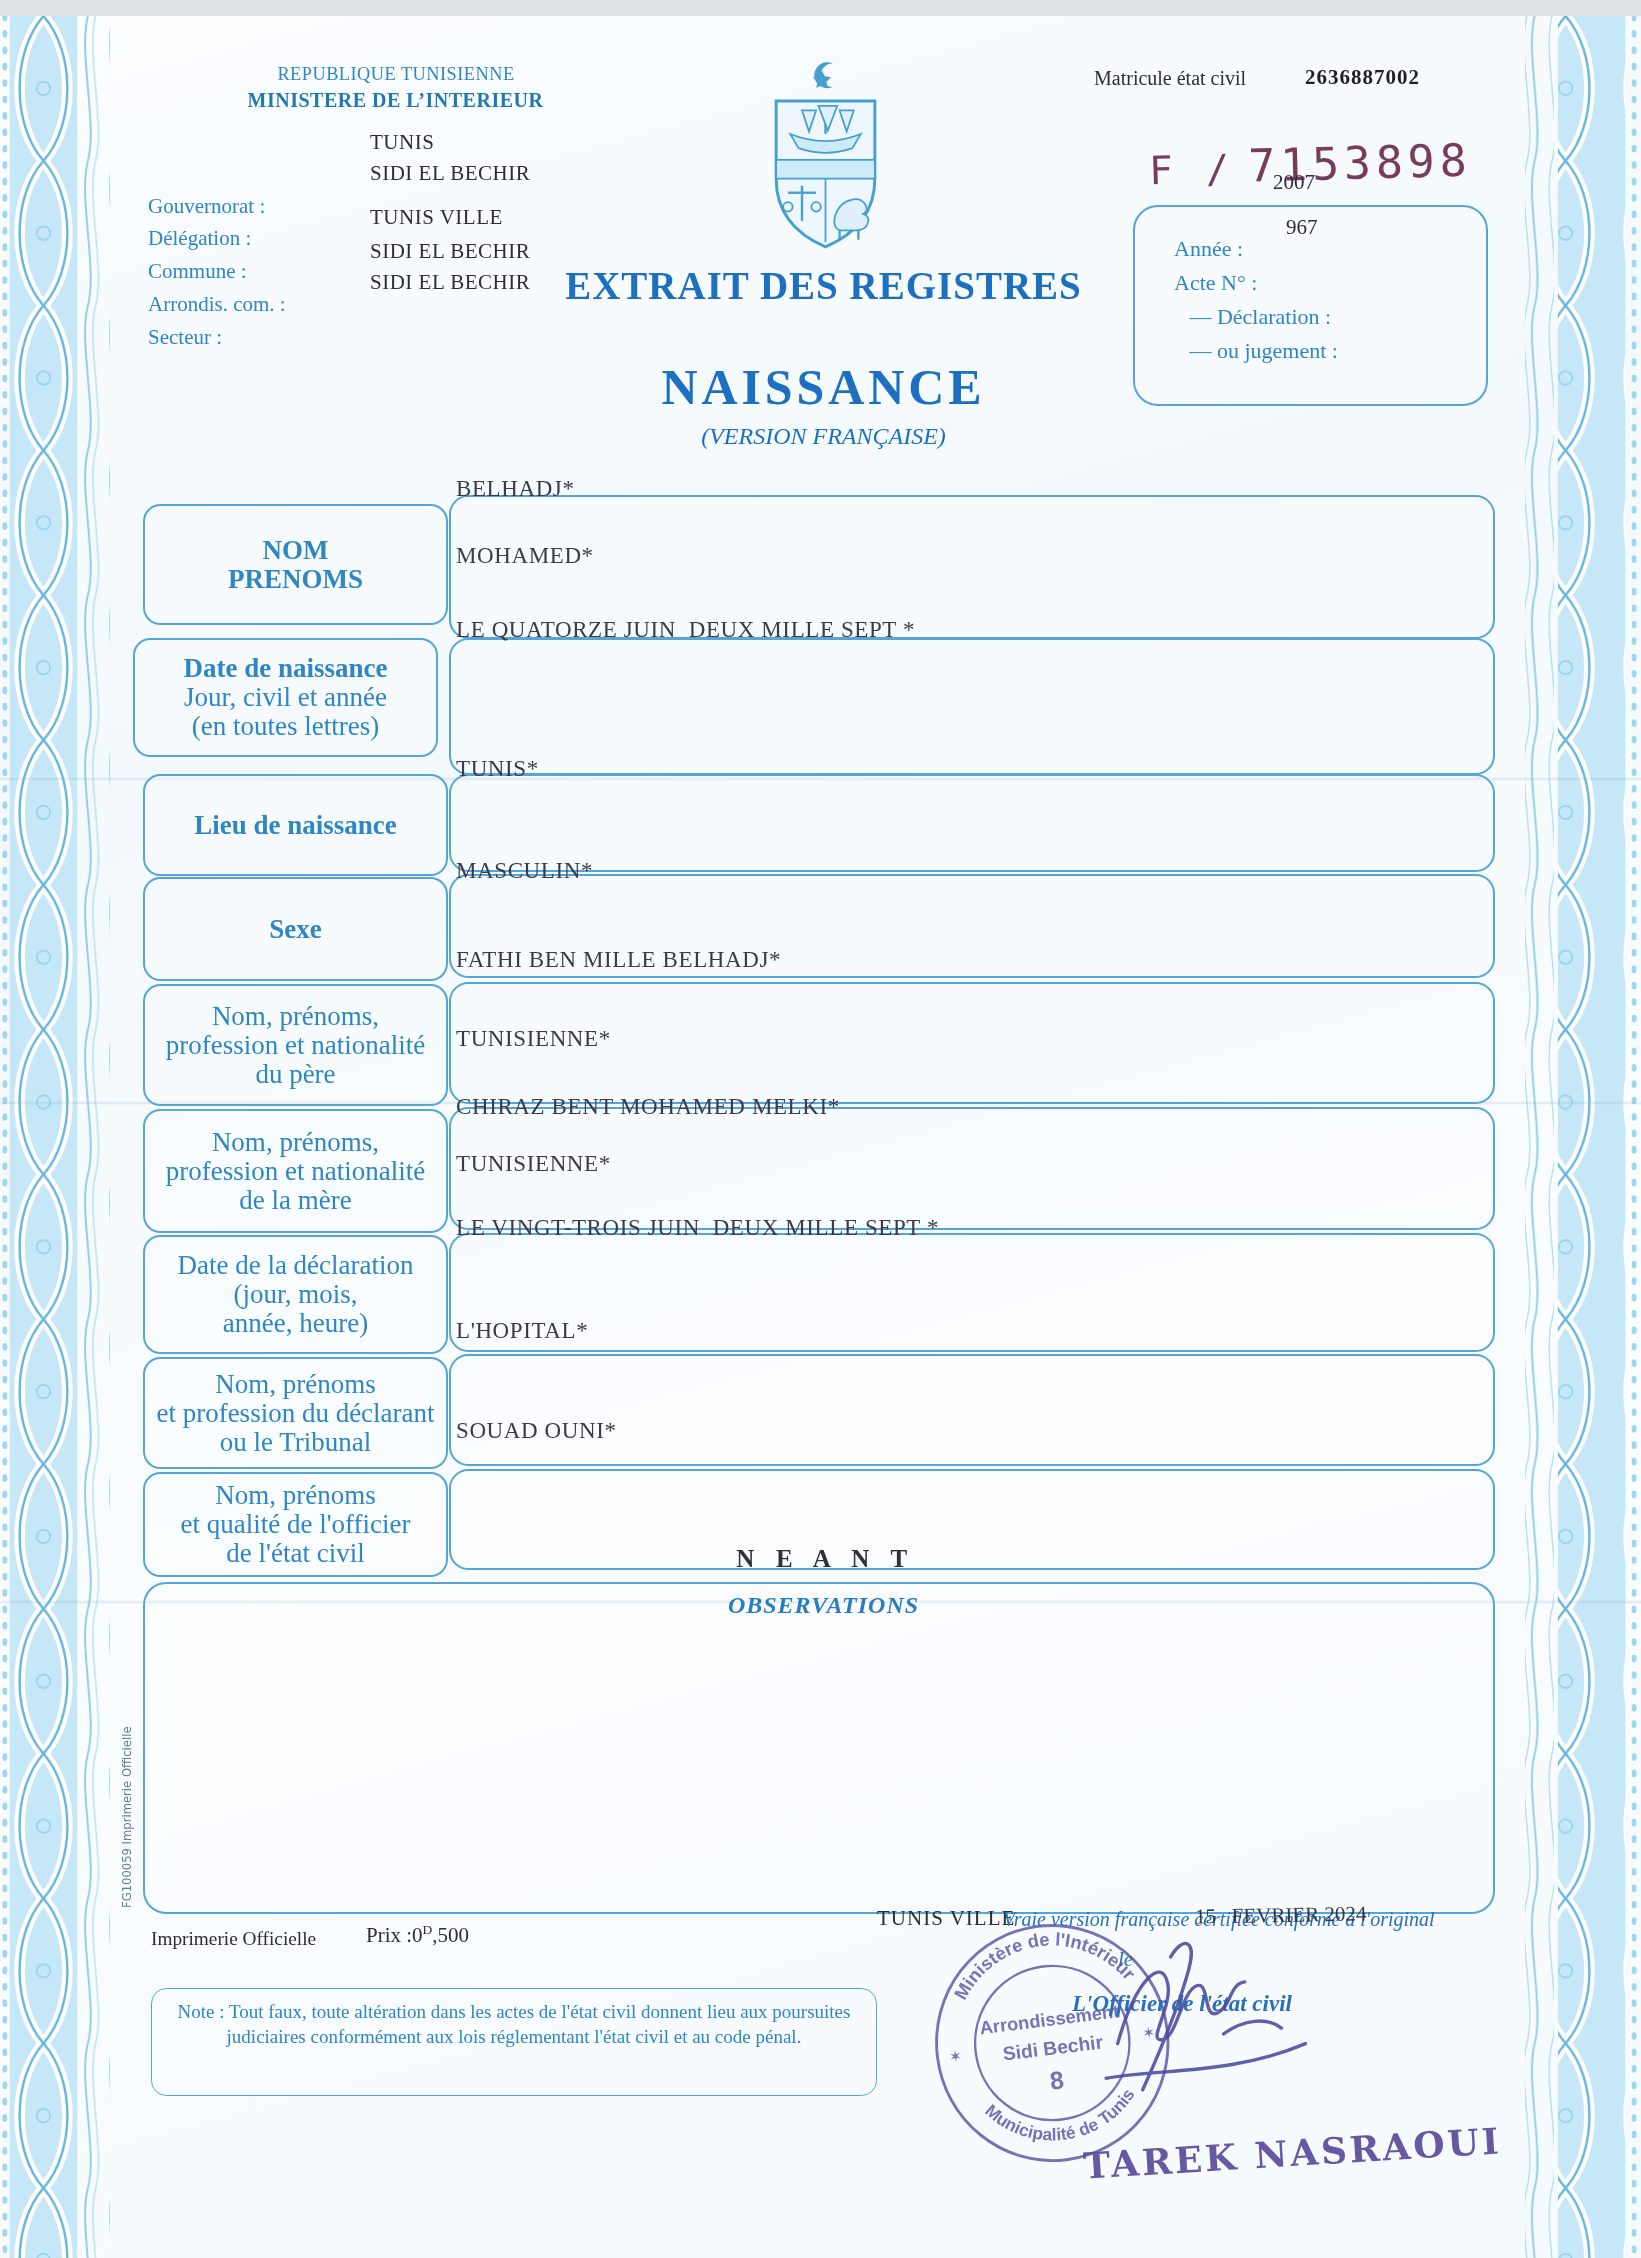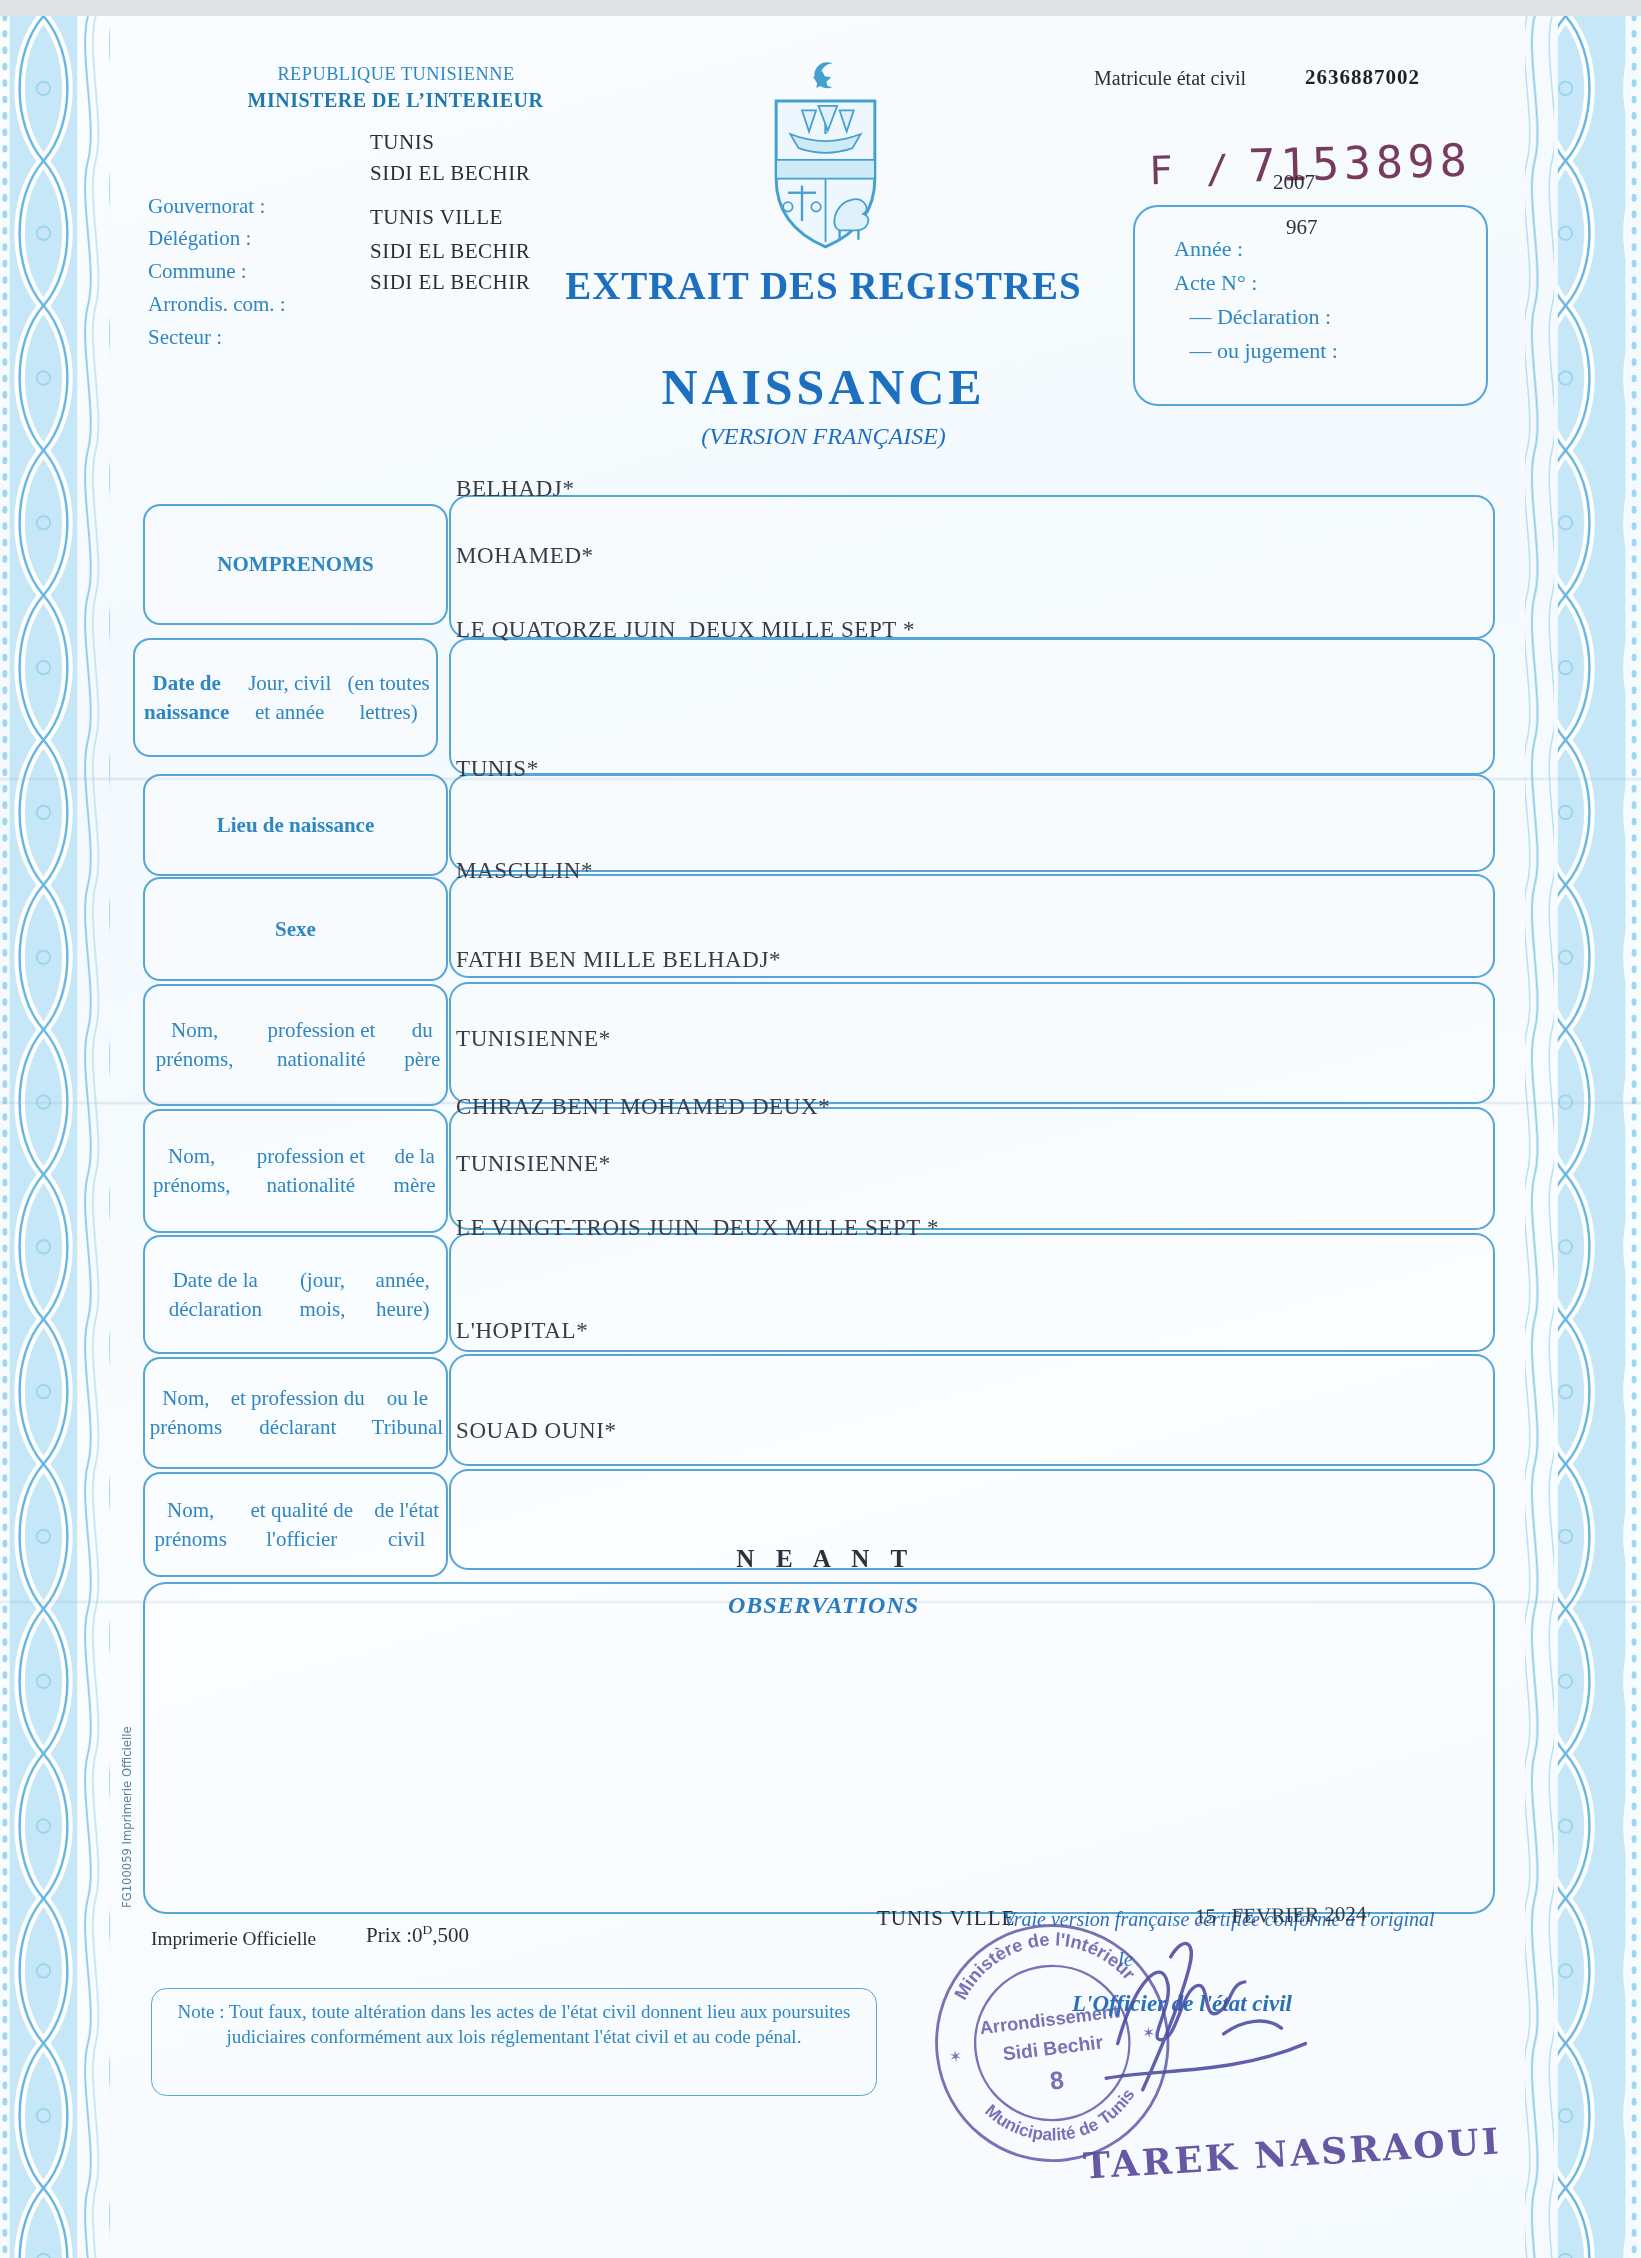--- a/index.html
+++ b/index.html
@@ -10,22 +10,22 @@
     font-family:"Liberation Serif", serif;
   }
   .abs { position:absolute; }
   .blue { color:#2e86c3; }
   .ctr  { text-align:center; }
   .bold { font-weight:bold; }
   .ital { font-style:italic; }
 
   .lblbox {
     position:absolute; border:2.4px solid #55a6d6; border-radius:17.4px;
-    display:flex; flex-direction:row; align-items:center; justify-content:center;
-    color:#2e86c3; font-size:21px; line-height:29px; text-align:center;
+    display:flex; flex-direction:column; align-items:center; justify-content:center;
+    color:#2e86c3; font-size:27px; line-height:29px; text-align:center;
     background:rgba(255,255,255,0.25);
   }
   .valbox {
     position:absolute; border:2.4px solid #55a6d6; border-radius:19.3px;
     background:rgba(255,255,255,0.2);
   }
   .tval {
     position:absolute; font-size:23px; color:#3a3b47; letter-spacing:0.6px;
     white-space:pre; font-family:"Liberation Serif", serif;
   }
@@ -223,21 +223,21 @@
   <div class="valbox" style="left:449px;top:1338px;width:1042px;height:108px"></div>
   <div class="valbox" style="left:449px;top:1453px;width:1042px;height:97px"></div>
 
   <div class="tval" style="left:456px;top:460px">BELHADJ*</div>
   <div class="tval" style="left:456px;top:527px">MOHAMED*</div>
   <div class="tval" style="left:456px;top:601px">LE QUATORZE JUIN  DEUX MILLE SEPT *</div>
   <div class="tval" style="left:456px;top:740px">TUNIS*</div>
   <div class="tval" style="left:456px;top:842px">MASCULIN*</div>
   <div class="tval" style="left:456px;top:931px">FATHI BEN MILLE BELHADJ*</div>
   <div class="tval" style="left:456px;top:1010px">TUNISIENNE*</div>
-  <div class="tval" style="left:456px;top:1078px">CHIRAZ BENT MOHAMED DEUX*</div>
+  <div class="tval" style="left:456px;top:1078px">CHIRAZ BENT MOHAMED MELKI*</div>
   <div class="tval" style="left:456px;top:1135px">TUNISIENNE*</div>
   <div class="tval" style="left:456px;top:1199px">LE VINGT-TROIS JUIN  DEUX MILLE SEPT *</div>
   <div class="tval" style="left:456px;top:1302px">L'HOPITAL*</div>
   <div class="tval" style="left:456px;top:1402px">SOUAD OUNI*</div>
 
   <div class="abs ctr bold" style="left:536px;top:1529px;width:579px;font-size:25px;color:#2f3039;letter-spacing:7.7px">N E A N T</div>
   <div class="valbox" style="left:143px;top:1566px;width:1348px;height:328px;border-radius:23px"></div>
   <div class="abs ctr bold ital" style="left:534px;top:1576px;width:579px;font-size:24px;color:#2a7cc0;letter-spacing:1px">OBSERVATIONS</div>
 
   <div class="sidecode">FG100059    Imprimerie Officielle</div>

